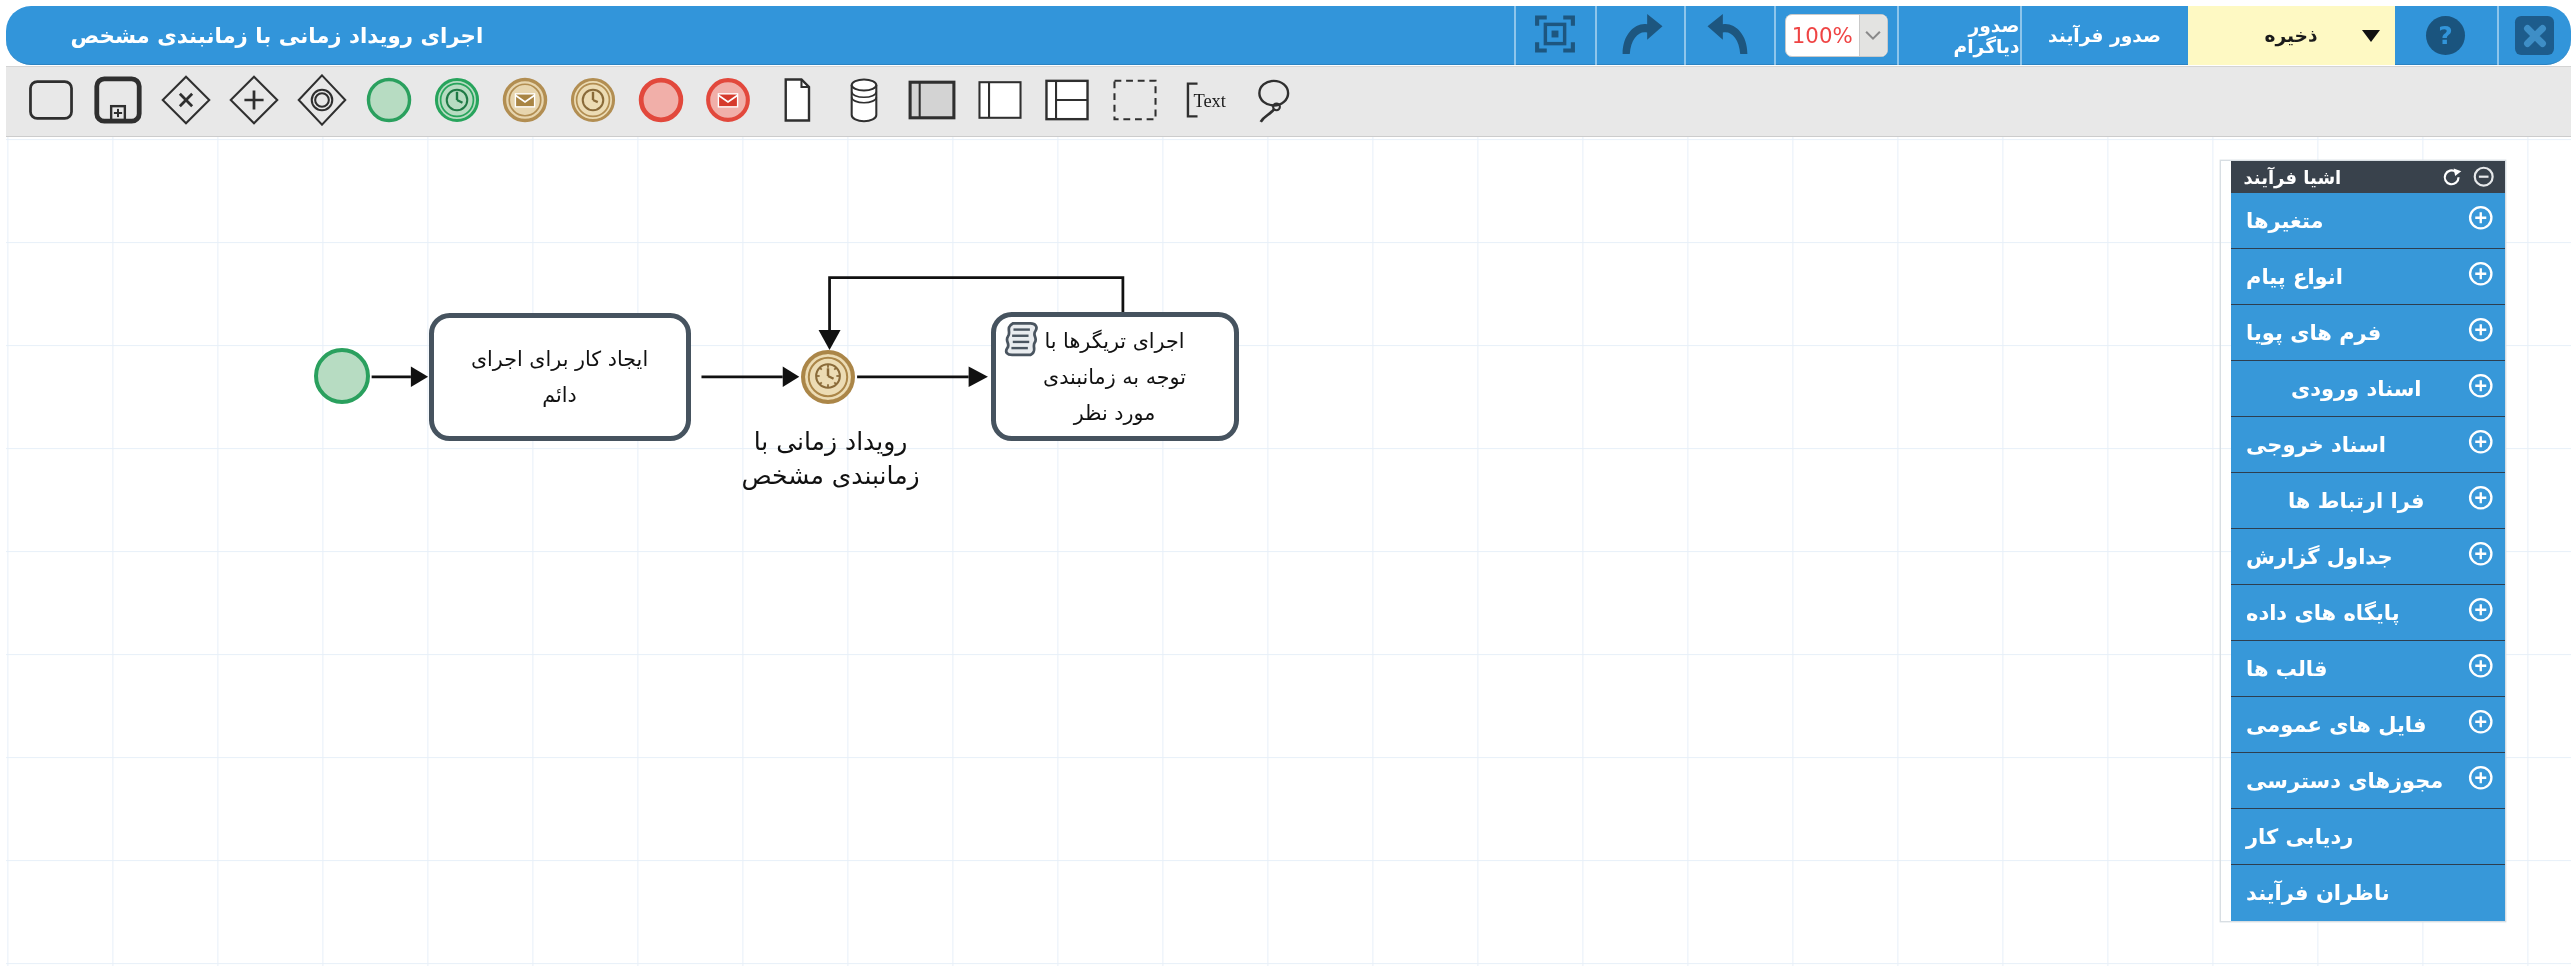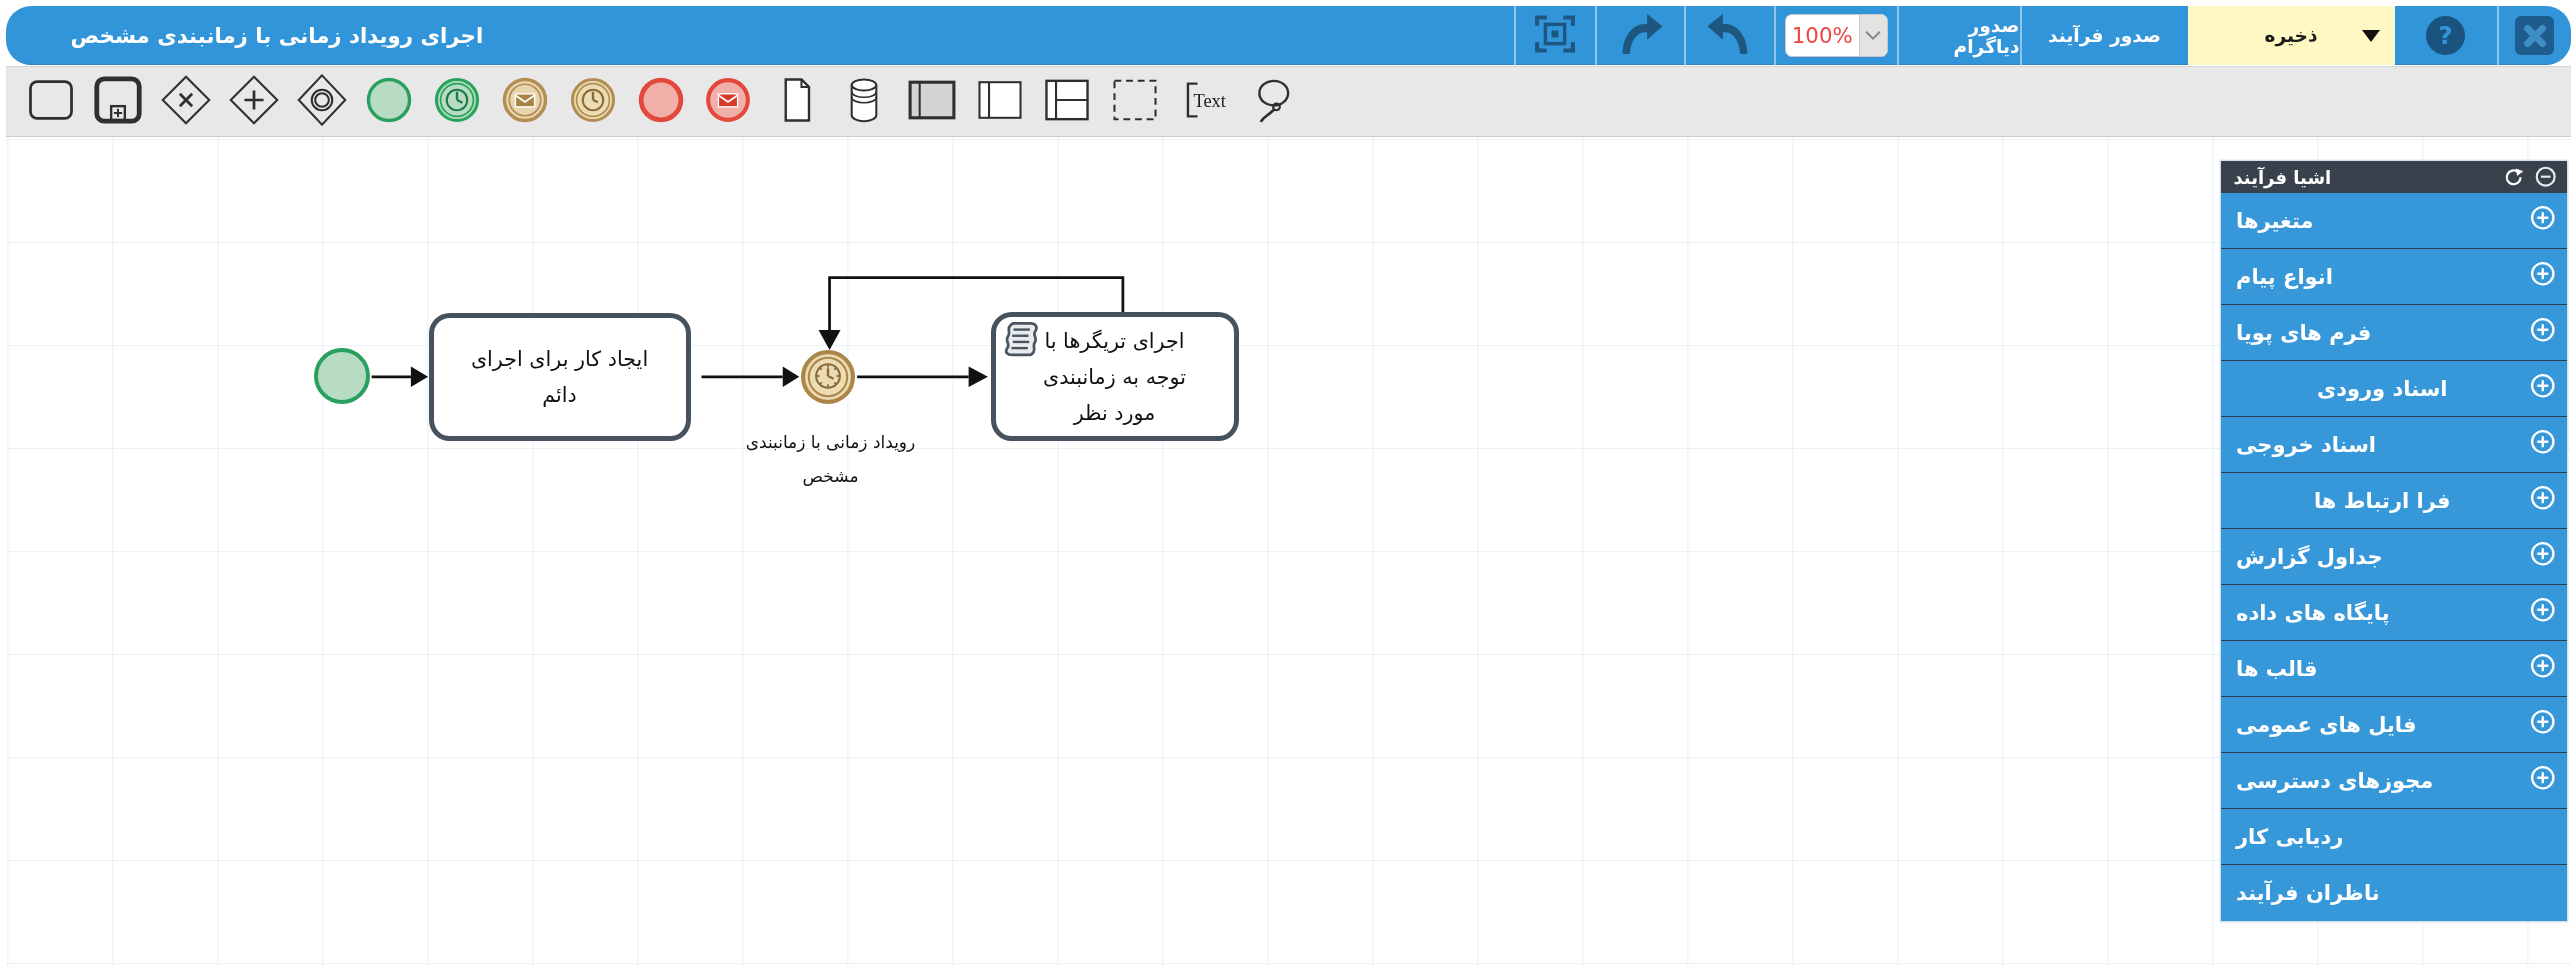--- a/index.html
+++ b/index.html
@@ -45,26 +45,26 @@
   .bpmn-task{position:absolute;background:#fff;border:5.5px solid #46535f;border-radius:20.7px;
     display:flex;align-items:center;justify-content:center;text-align:center;}
   .bpmn-task .tlabel{font-size:20.7px;color:#111;line-height:36px;padding:0 18px;}
   .start-event{position:absolute;left:308px;top:211px;width:56px;height:56px;border-radius:50%;
     background:#b7dcc2;border:4.1px solid #2aa05e;}
   .timer-event{position:absolute;left:795px;top:213px;width:54px;height:54px;border-radius:50%;
     background:#ecdcb4;border:4.1px solid #ab8648;
     box-shadow:inset 0 0 0 2.8px #ecdcb4, inset 0 0 0 4.8px #ab8648;
     display:flex;align-items:center;justify-content:center;}
   .timer-caption{position:absolute;left:727px;top:288px;width:196px;text-align:center;
-    font-size:17px;line-height:34px;color:#111;}
+    font-size:25px;line-height:34px;color:#111;}
   .script-marker{position:absolute;left:5.5px;top:2.8px;}
 
   
-  .sidepanel{position:absolute;left:2221px;top:161px;width:346px;
-    box-shadow:0 0 0 1.4px rgba(214,220,226,.95);}
+  .sidepanel{position:absolute;left:2221px;top:161px;width:284px;
+    box-shadow:0 0 0 1.4px rgba(214,220,226,.95);padding-left:10px;}
   .sp-header{height:32px;background:#39424c;color:#fff;display:flex;align-items:center;
     padding:0 9.6px 0 12.4px;font-size:18px;font-weight:bold;}
   .sp-header .sp-title{flex:1;}
   .sp-hicon{margin-left:9.6px;cursor:pointer;display:flex;align-items:center;}
   .sp-item{height:56px;background:#3798d9;color:#fff;display:flex;align-items:center;
     padding:0 11px 0 15px;font-size:21px;font-weight:bold;border-bottom:1.4px solid #2d3e50;cursor:pointer;}
   .sp-item:last-child{border-bottom:none;}
   .sp-item .sp-label{flex:1;}
   .sp-add{display:flex;align-items:center;cursor:pointer;}
 </style>

